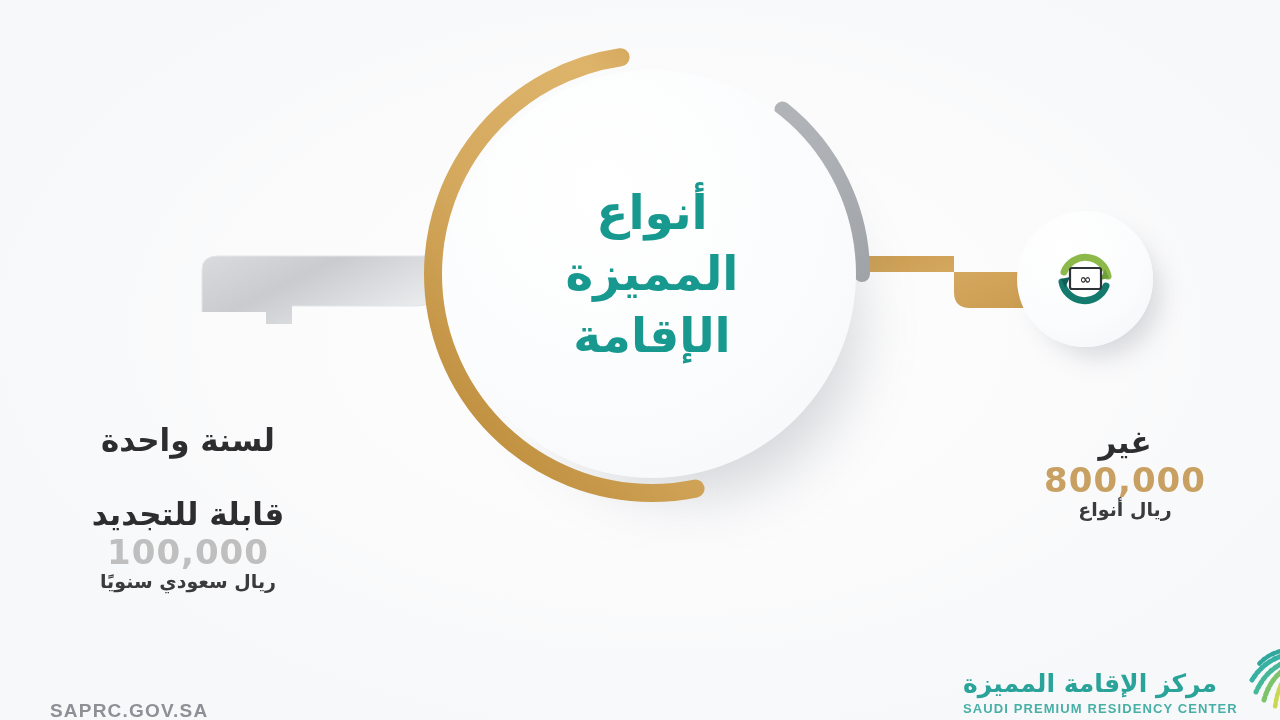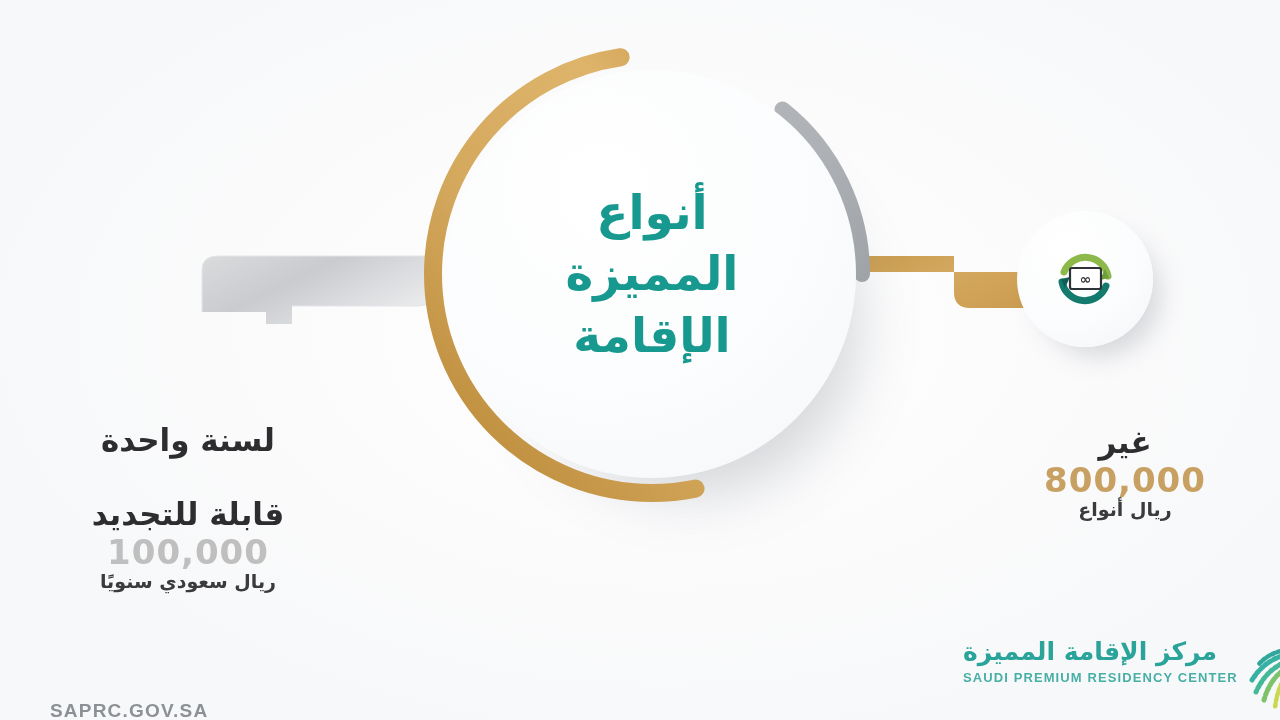--- a/index.html
+++ b/index.html
@@ -76,21 +76,21 @@
     font-size:19px;font-weight:600;color:#3b3b3d;line-height:1.3;
   }
 
   
   .site-url{
     position:absolute;left:50px;top:700px;
     font-size:19px;letter-spacing:1.2px;color:#8d9196;font-weight:600;
     font-family:"Liberation Sans",sans-serif;
   }
   .logo{position:absolute;left:963px;top:638px;width:300px;height:82px;
-    display:flex;align-items:flex-start;gap:6px;}
+    display:flex;align-items:flex-end;gap:6px;}
   .logo-text{display:flex;flex-direction:column;align-items:flex-end;
     padding-bottom:4px;direction:rtl;}
   .logo-ar{color:#2aa39a;font-size:25px;font-weight:700;white-space:nowrap;line-height:1.1;}
   .logo-en{color:#3aa9a0;font-size:13px;letter-spacing:1.1px;font-weight:700;
     white-space:nowrap;margin-top:4px;opacity:.92;
     font-family:"Liberation Sans",sans-serif;direction:ltr;}
   .logo-mark{width:96px;height:82px;flex:none;}
 </style>
 </head>
 <body>

